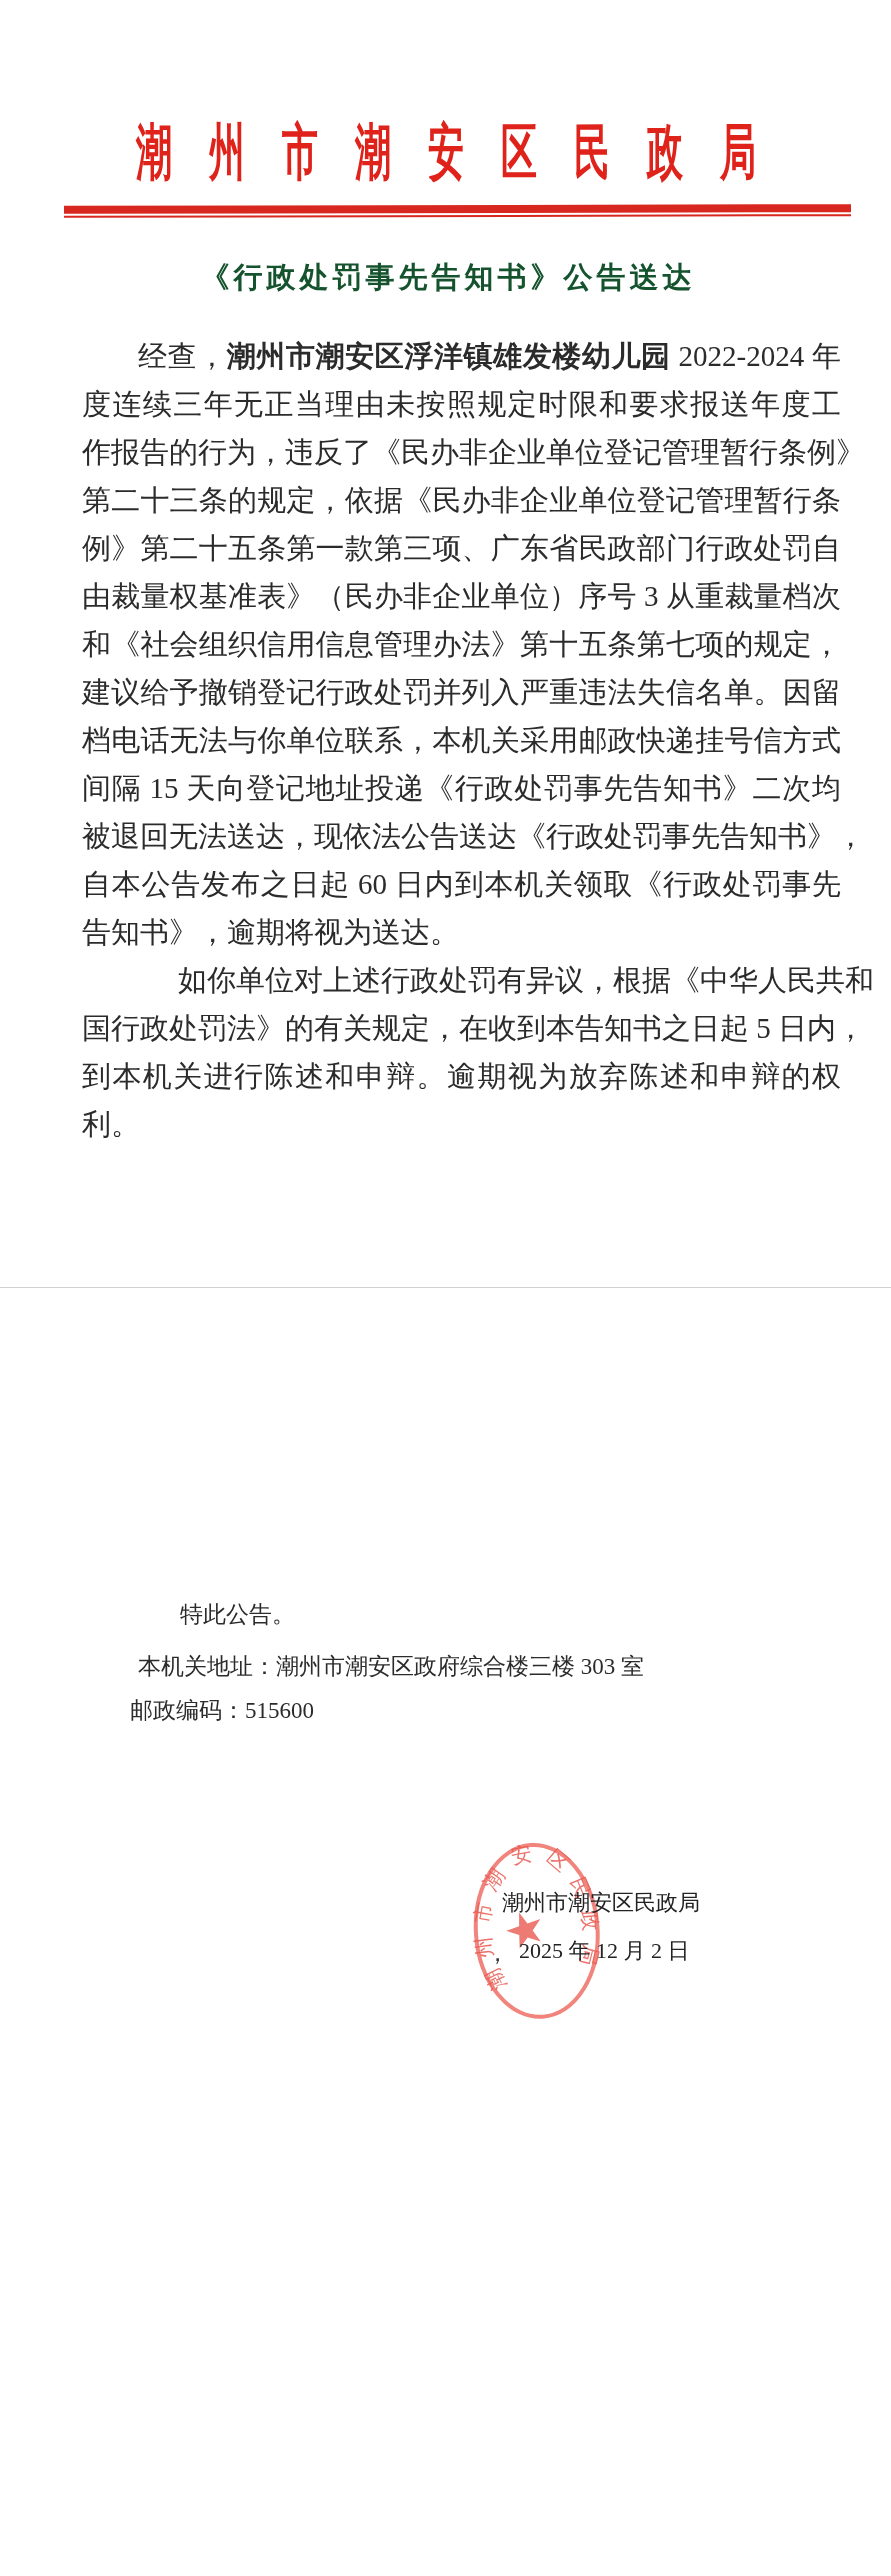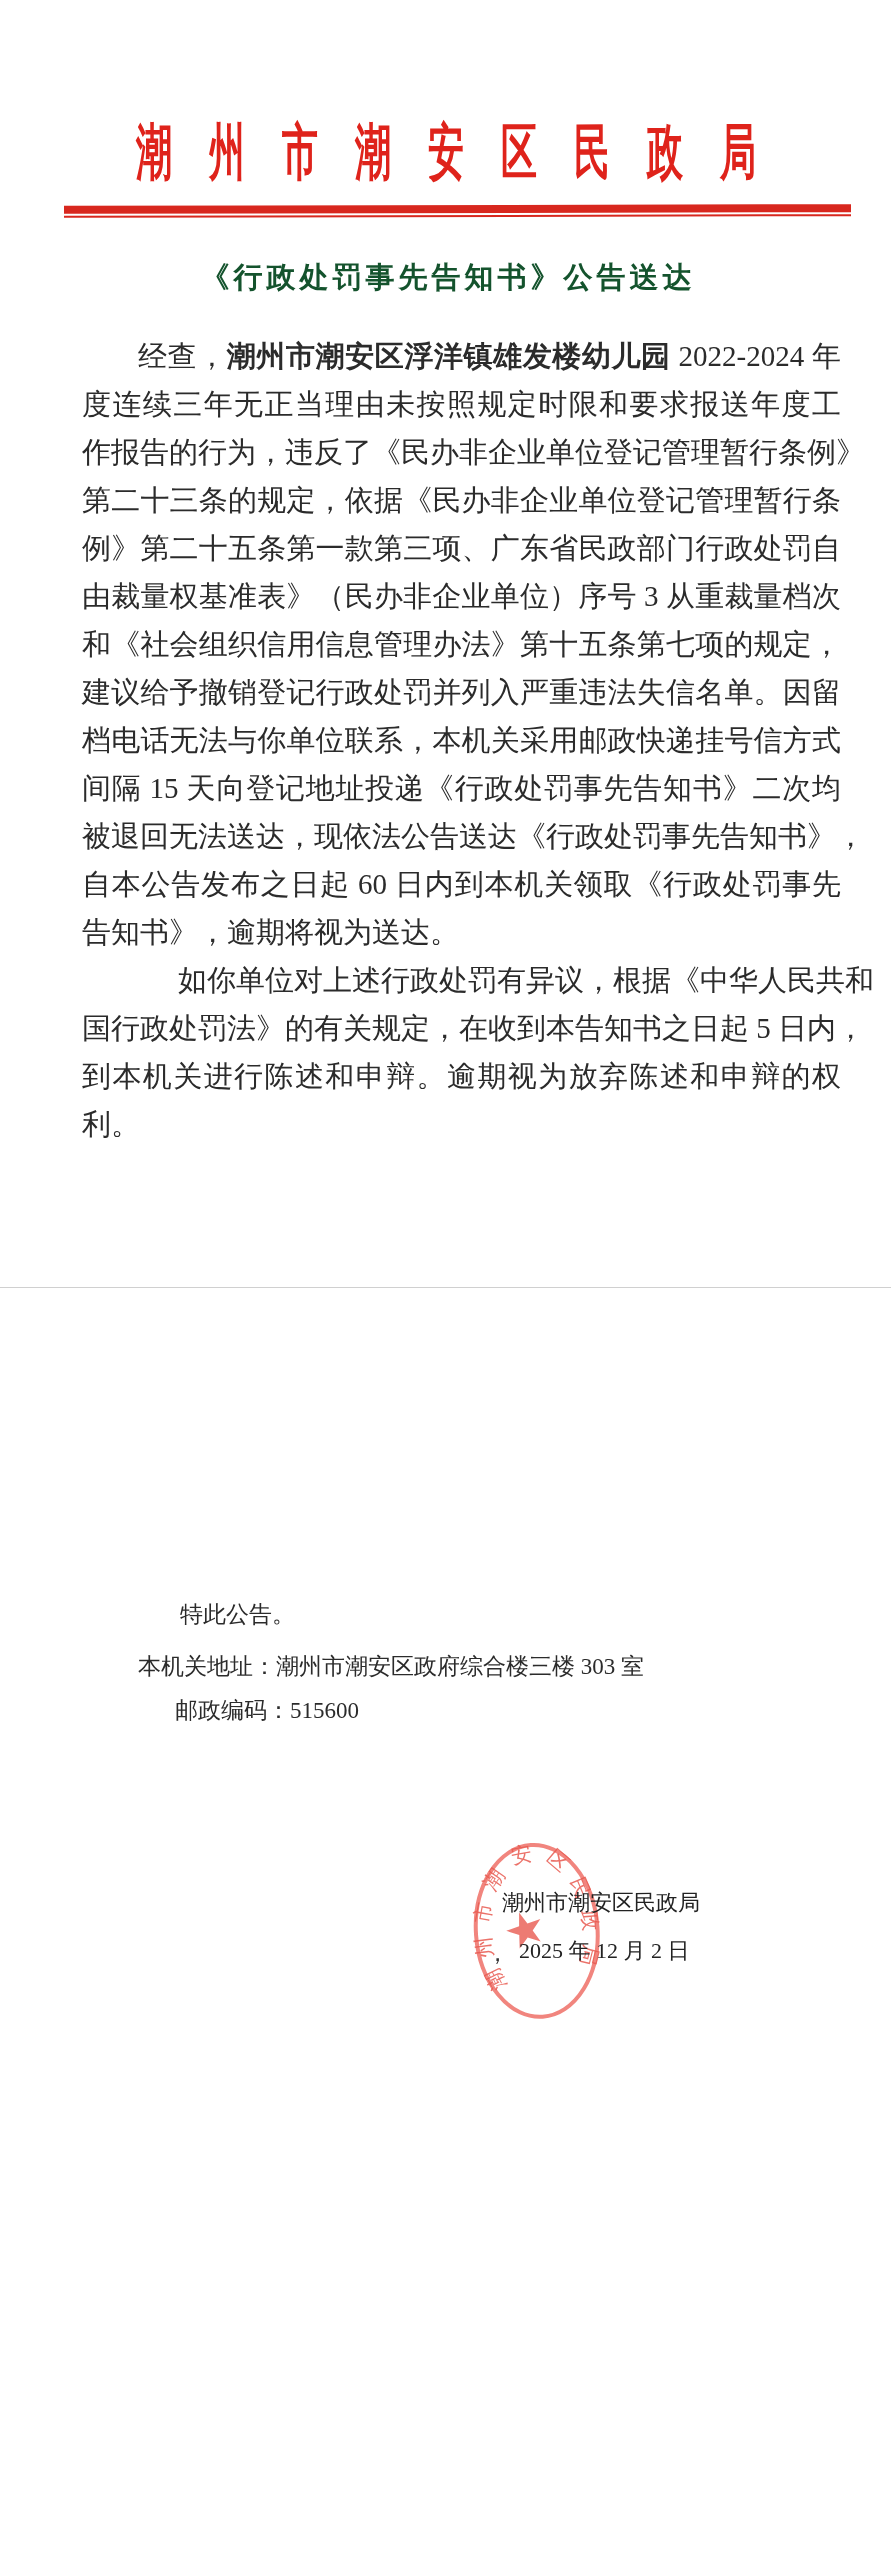--- a/index.html
+++ b/index.html
@@ -91,21 +91,21 @@
     left: 82px;
     width: 759px;
     height: 48px;
     line-height: 48px;
     font-size: 23px;
     white-space: nowrap;
   }
   .closing-line { top: 1591px; padding-left: 98px; }
   .address-line { top: 1643px; padding-left: 56px; }
   .postal-line  { top: 1687px; }
-  .postal-part  { margin-left: 93px; }
+  .postal-part  { margin-left: 48px; }
   .phone-part   { position: absolute; left: 435px; top: 0; }
 
   
   .page-separator {
     position: absolute;
     top: 1287px; left: 0;
     width: 892px; height: 1.1px;
     background: #d0d0d0;
   }
 

